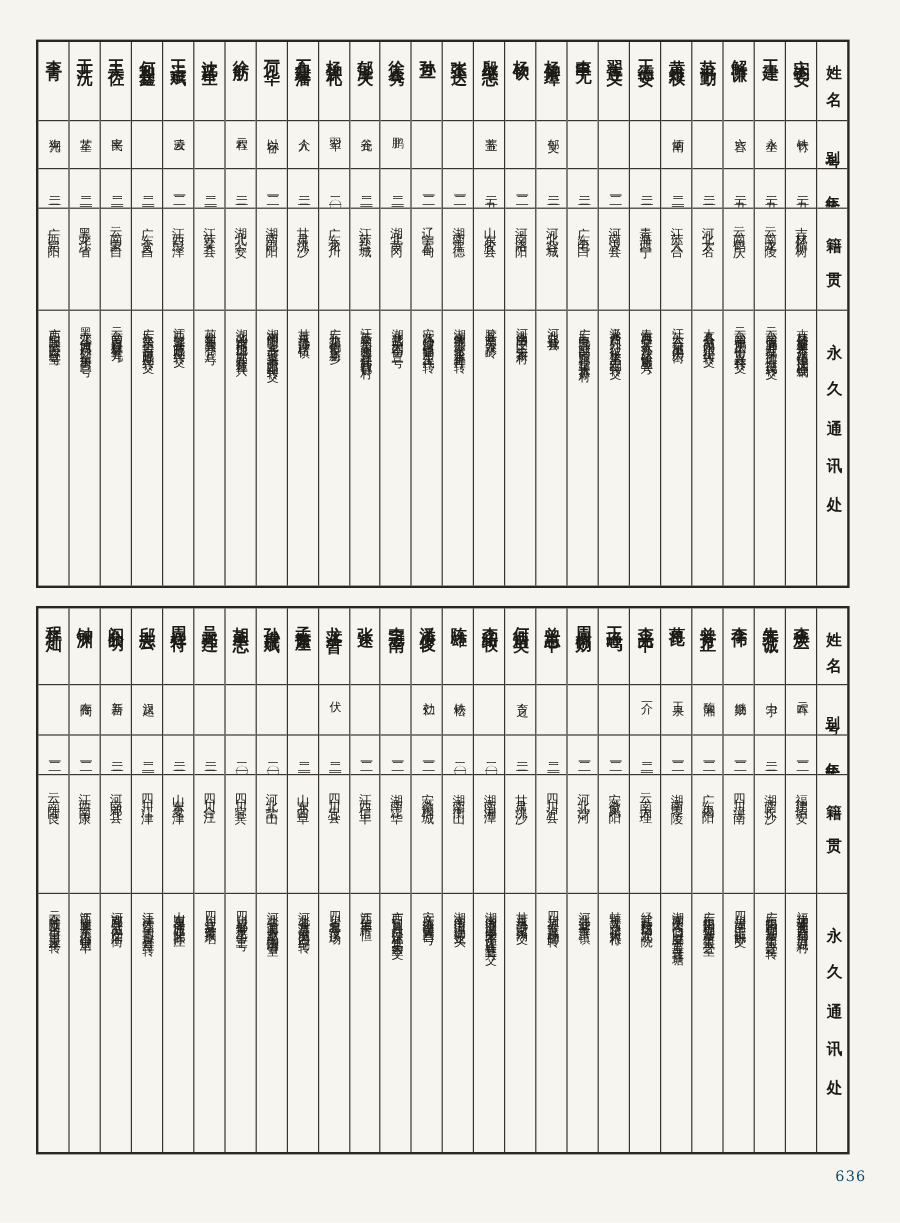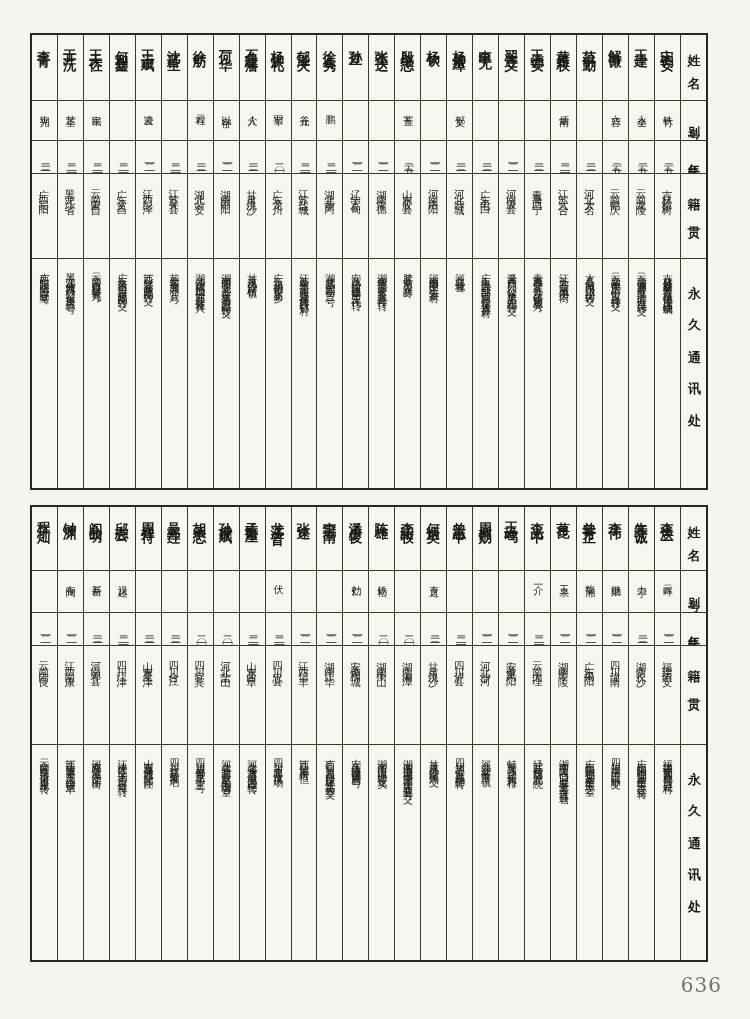--- a/index.html
+++ b/index.html
@@ -64,23 +64,23 @@
   
   .col.hdr .cell{font-weight:bold;}
   .col.hdr .h-name{font-size:13px;letter-spacing:22px;padding-top:9px;}
   .col.hdr .h-alias{font-size:12px;letter-spacing:5px;justify-content:center;padding-top:0;}
   .col.hdr .h-age{font-size:12px;letter-spacing:4px;justify-content:center;padding-top:0;}
   .col.hdr .h-native{font-size:13px;letter-spacing:28px;padding-top:14px;}
   .col.hdr .h-addr{font-size:13px;letter-spacing:32px;padding-top:16px;}
   .page-number{
     position:absolute;
     right:28px;top:973px;
-    font-size:20px;
+    font-size:12px;
     letter-spacing:1px;
-    color:#737373;
+    color:#0c4a6e;
   }
 </style>
 </head>
 <body>
 
 <div class="page">
 
   <div class="reg-table t-top">
     <div class="col hdr">
       <div class="cell name h-name">姓名</div>

